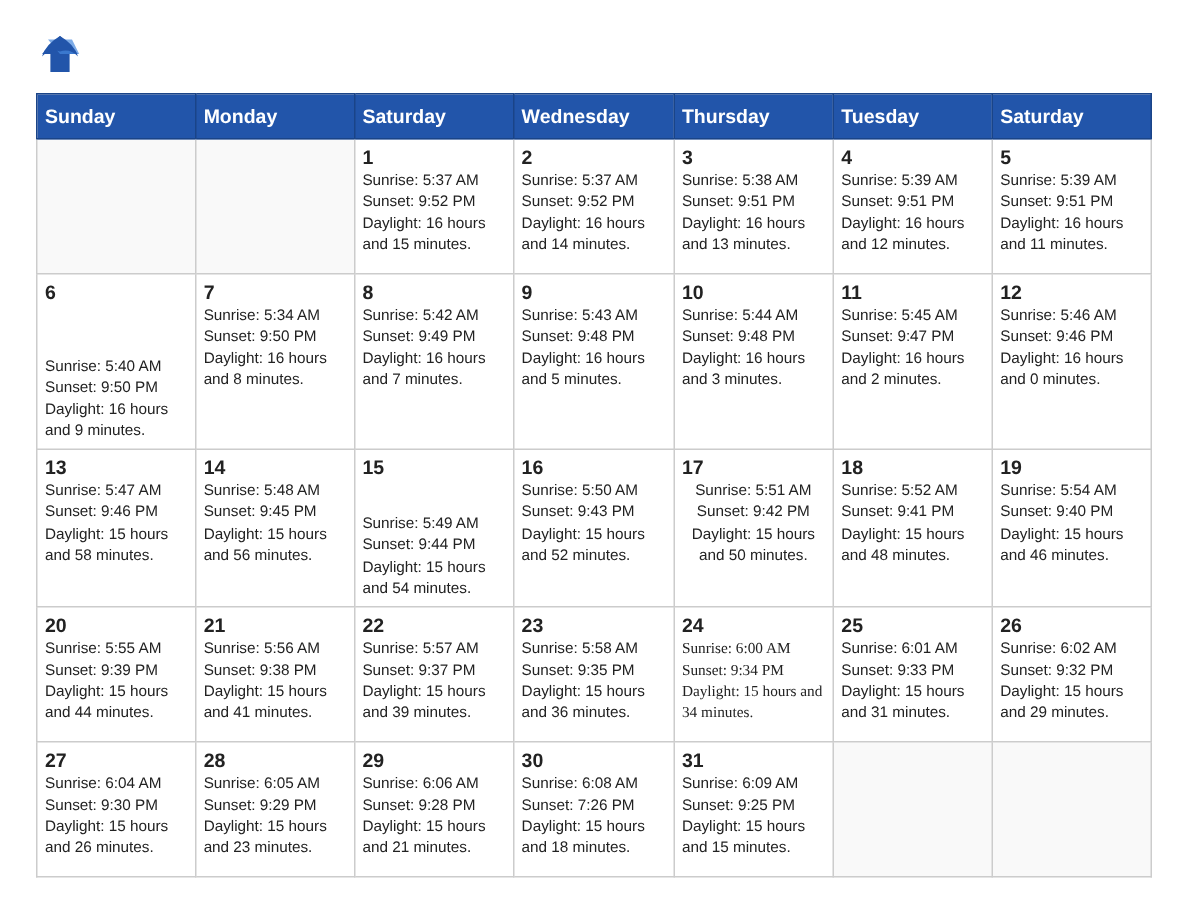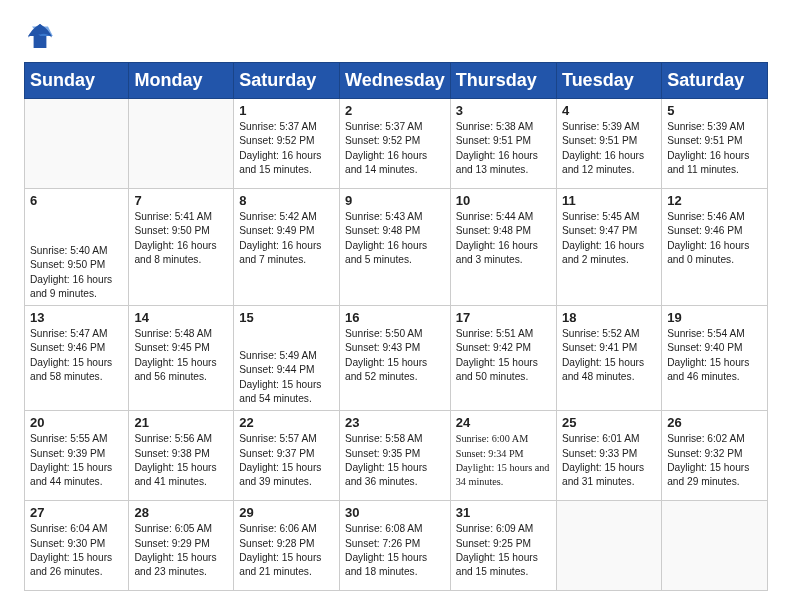--- a/index.html
+++ b/index.html
@@ -55,21 +55,21 @@
       margin-top: 2px;
     }
     .calendar {
       width: 100%;
       border-collapse: collapse;
       border: 1px solid #ccc;
     }
     .calendar th {
       background-color: #2255aa;
       color: #fff;
-      font-size: 18px;
+      font-size: 13px;
       font-weight: bold;
       padding: 7px 5px;
       text-align: left;
       border: 1px solid #1a4488;
     }
     .calendar td {
       border: 1px solid #ccc;
       vertical-align: top;
       padding: 4px 5px;
       font-size: 10.5px;
@@ -167,21 +167,21 @@
       </tr>
       <tr class="week-row">
         <td>
           <span class="day-number">6</span>
           <div class="day-info" style="white-space: pre-line; margin-top: 36px;">Sunrise: 5:40 AM
 Sunset: 9:50 PM
 Daylight: 16 hours and 9 minutes.</div>
         </td>
         <td>
           <span class="day-number">7</span>
-          <div class="day-info" style="white-space: pre-line;">Sunrise: 5:41 AM
+          <div class="day-info" style="white-space: pre-line;">Sunrise: 5:34 AM
 Sunset: 9:50 PM
 Daylight: 16 hours and 8 minutes.</div>
         </td>
         <td>
           <span class="day-number">8</span>
           <div class="day-info" style="white-space: pre-line;">Sunrise: 5:42 AM
 Sunset: 9:49 PM
 Daylight: 16 hours and 7 minutes.</div>
         </td>
         <td>
@@ -229,21 +229,21 @@
 Daylight: 15 hours and 54 minutes.</div>
         </td>
         <td>
           <span class="day-number">16</span>
           <div class="day-info" style="white-space: pre-line;">Sunrise: 5:50 AM
 Sunset: 9:43 PM
 Daylight: 15 hours and 52 minutes.</div>
         </td>
         <td>
           <span class="day-number">17</span>
-          <div class="day-info" style="white-space: pre-line;">Sunrise: 5:51 AM
+          <div class="day-info" style="white-space: pre-line; text-align: center;">Sunrise: 5:51 AM
 Sunset: 9:42 PM
 Daylight: 15 hours and 50 minutes.</div>
         </td>
         <td>
           <span class="day-number">18</span>
           <div class="day-info" style="white-space: pre-line;">Sunrise: 5:52 AM
 Sunset: 9:41 PM
 Daylight: 15 hours and 48 minutes.</div>
         </td>
         <td>

